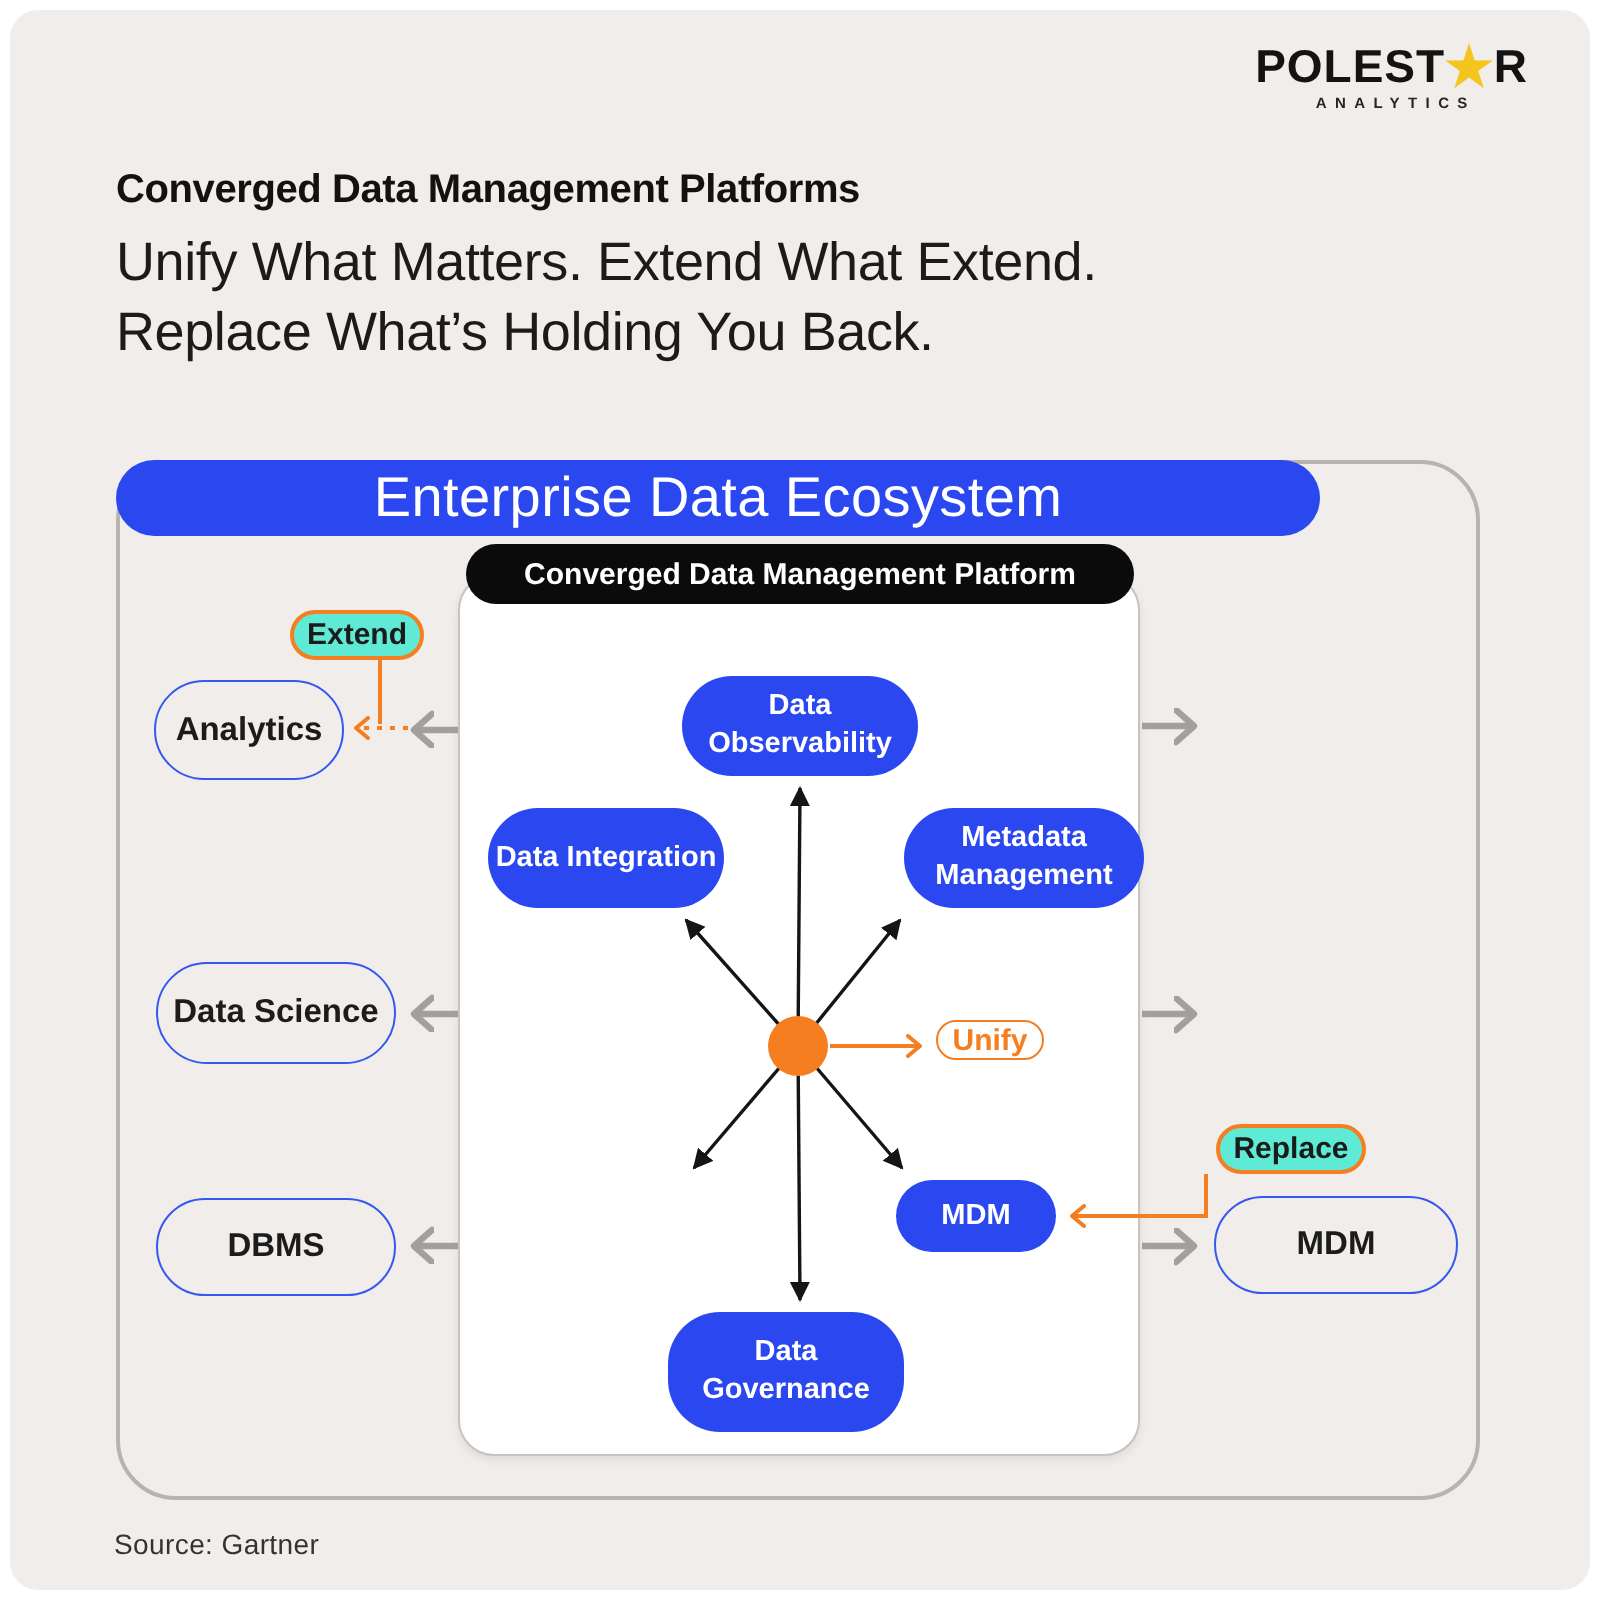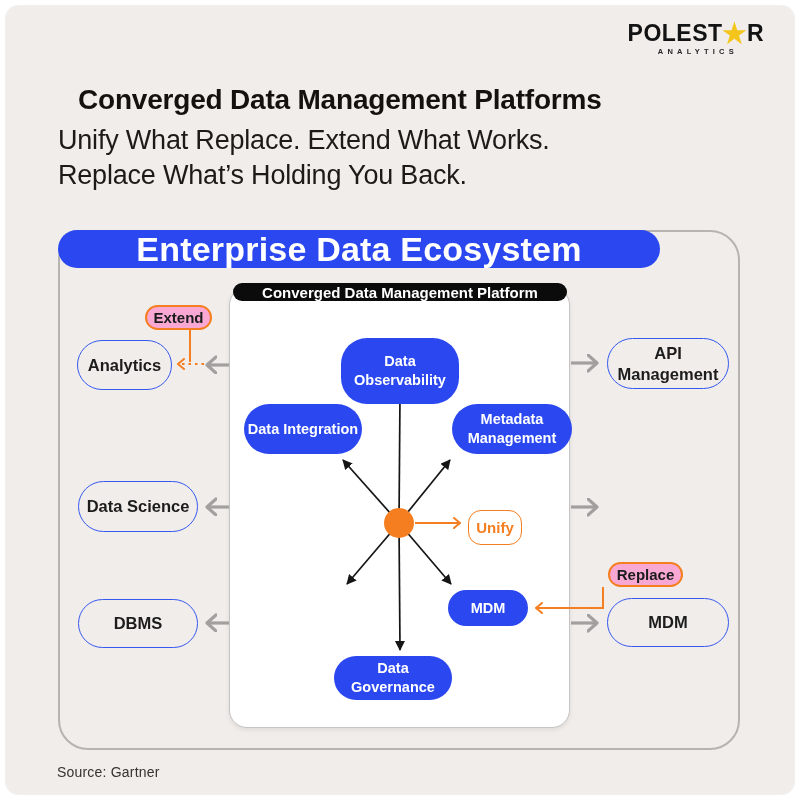--- a/index.html
+++ b/index.html
@@ -13,55 +13,55 @@
   .card{position:absolute;inset:5px;background:#f1edea;border-radius:14px;z-index:0;}
 
   
   .logo{position:absolute;top:22px;right:36px;z-index:3;display:flex;flex-direction:column;align-items:center;}
   .wordmark{display:flex;align-items:center;font-weight:800;font-size:23px;letter-spacing:.5px;color:#131313;line-height:1;}
   .wordmark .star{color:var(--star-yellow);font-size:31px;line-height:20px;margin:0 -2px;}
   .logo .tagline{font-size:7.5px;font-weight:600;letter-spacing:4.2px;color:#262626;margin-top:2px;text-indent:4.2px;}
 
   
   .headline{position:absolute;left:58px;top:84px;z-index:3;}
-  .headline h1{font-size:28px;font-weight:800;color:#14110f;letter-spacing:-.2px;margin-left:20px;}
+  .headline h1{font-size:20px;font-weight:800;color:#14110f;letter-spacing:-.2px;}
   .headline p{font-size:27px;font-weight:400;color:#1d1a18;line-height:35px;margin-top:7px;letter-spacing:-.2px;}
 
   
   .eco{position:absolute;left:58px;top:230px;width:682px;height:520px;border:2px solid #b6b3b0;border-radius:30px;z-index:1;}
-  .eco-header{position:absolute;left:58px;top:230px;width:602px;height:38px;background:var(--blue);border-radius:19px;display:flex;align-items:center;justify-content:center;color:#fff;font-size:34px;font-weight:700;z-index:2;letter-spacing:.2px;}
+  .eco-header{position:absolute;left:58px;top:230px;width:602px;height:38px;background:var(--blue);border-radius:19px;display:flex;align-items:center;justify-content:center;color:#fff;font-size:28px;font-weight:400;z-index:2;letter-spacing:.2px;}
 
   
   .platform{position:absolute;left:229px;top:287px;width:341px;height:441px;background:#fff;border:1.5px solid #c6c4c2;border-radius:18px;box-shadow:0 2px 5px rgba(0,0,0,.08);z-index:1;}
-  .platform-header{position:absolute;left:233px;top:283px;width:334px;height:18px;background:var(--black-pill);border-radius:16px;display:flex;align-items:center;justify-content:center;color:#fff;font-size:15px;font-weight:700;z-index:3;}
+  .platform-header{position:absolute;left:233px;top:272px;width:334px;height:30px;background:var(--black-pill);border-radius:16px;display:flex;align-items:center;justify-content:center;color:#fff;font-size:15px;font-weight:700;z-index:3;}
 
   
   .node{position:absolute;display:flex;align-items:center;justify-content:center;text-align:center;z-index:3;}
   .blue-pill{background:var(--blue);color:#fff;border-radius:26px;font-size:14.5px;font-weight:700;line-height:1.28;}
   .ring-pill{border:1.6px solid #3558f0;border-radius:27px;color:#1c1c1c;font-size:16.5px;font-weight:600;line-height:1.25;}
 
-  .n-obs{left:341px;top:338px;width:118px;height:66px;}
+  .n-obs{left:341px;top:338px;width:118px;height:50px;}
   .n-integ{left:244px;top:404px;width:118px;height:50px;}
   .n-meta{left:452px;top:404px;width:120px;height:50px;}
   .n-orch{left:242px;top:590px;width:128px;height:36px;}
   .n-mdm-in{left:448px;top:590px;width:80px;height:36px;}
-  .n-gov{left:334px;top:656px;width:118px;height:44px;}
+  .n-gov{left:334px;top:656px;width:118px;height:60px;}
 
   .n-analytics{left:77px;top:340px;width:95px;height:50px;}
   .n-datasci{left:78px;top:481px;width:120px;height:51px;}
   .n-dbms{left:78px;top:599px;width:120px;height:49px;}
   .n-api{left:607px;top:338px;width:122px;height:51px;}
   .n-quality{left:607px;top:481px;width:121px;height:51px;}
   .n-mdm-out{left:607px;top:598px;width:122px;height:49px;}
 
   
-  .tag{position:absolute;z-index:4;display:flex;align-items:center;justify-content:center;border:2px solid var(--orange);border-radius:13px;background:#f9a8d4;font-weight:700;color:#1b1b1b;}
+  .tag{position:absolute;z-index:4;display:flex;align-items:center;justify-content:center;border:2px solid var(--orange);border-radius:13px;background:#5eead4;font-weight:700;color:#1b1b1b;}
   .tag-extend{left:145px;top:305px;width:67px;height:25px;font-size:15px;}
   .tag-replace{left:608px;top:562px;width:75px;height:25px;font-size:15px;}
-  .tag-unify{left:468px;top:510px;width:54px;height:35px;font-size:15px;border-width:1.6px;color:var(--orange);background:#fff;}
+  .tag-unify{left:468px;top:510px;width:54px;height:20px;font-size:15px;border-width:1.6px;color:var(--orange);background:#fff;}
 
   .center-dot{position:absolute;left:384px;top:508px;width:30px;height:30px;border-radius:50%;background:var(--orange);z-index:4;}
 
   svg.connectors{position:absolute;left:0;top:0;z-index:2;}
 
   .source{position:absolute;left:57px;top:764px;font-size:14px;color:#353230;z-index:3;letter-spacing:.2px;}
 </style>
 </head>
 <body>
 
@@ -72,21 +72,21 @@
     <div class="wordmark">
       <span>POLEST</span>
       <span class="star">★</span>
       <span>R</span>
     </div>
     <div class="tagline">ANALYTICS</div>
   </div>
 
   <div class="headline">
     <h1>Converged Data Management Platforms</h1>
-    <p><span>Unify What Replace. Extend What Works.</span><br>
+    <p><span>Unify What Matters. Extend What Extend.</span><br>
     <span>Replace What’s Holding You Back.</span></p>
   </div>
 
   <div class="eco"></div>
   <div class="eco-header">Enterprise Data Ecosystem</div>
 
   <div class="platform"></div>
   <div class="platform-header">Converged Data Management Platform</div>
 
   <svg class="connectors" width="800" height="800" viewBox="0 0 800 800">
@@ -131,21 +131,20 @@
   <div class="node blue-pill n-obs">Data Observability</div>
   <div class="node blue-pill n-integ">Data Integration</div>
   <div class="node blue-pill n-meta">Metadata Management</div>
   <div class="node blue-pill n-mdm-in">MDM</div>
   <div class="node blue-pill n-gov">Data Governance</div>
 
   <div class="node ring-pill n-analytics">Analytics</div>
   <div class="node ring-pill n-datasci">Data Science</div>
   <div class="node ring-pill n-dbms">DBMS</div>
 
-  <div class="node ring-pill n-api">API Management</div>
   <div class="node ring-pill n-mdm-out">MDM</div>
 
   <div class="tag tag-extend">Extend</div>
   <div class="tag tag-replace">Replace</div>
   <div class="tag tag-unify">Unify</div>
 
   <div class="center-dot"></div>
 
   <div class="source">Source: Gartner</div>
 </div>

